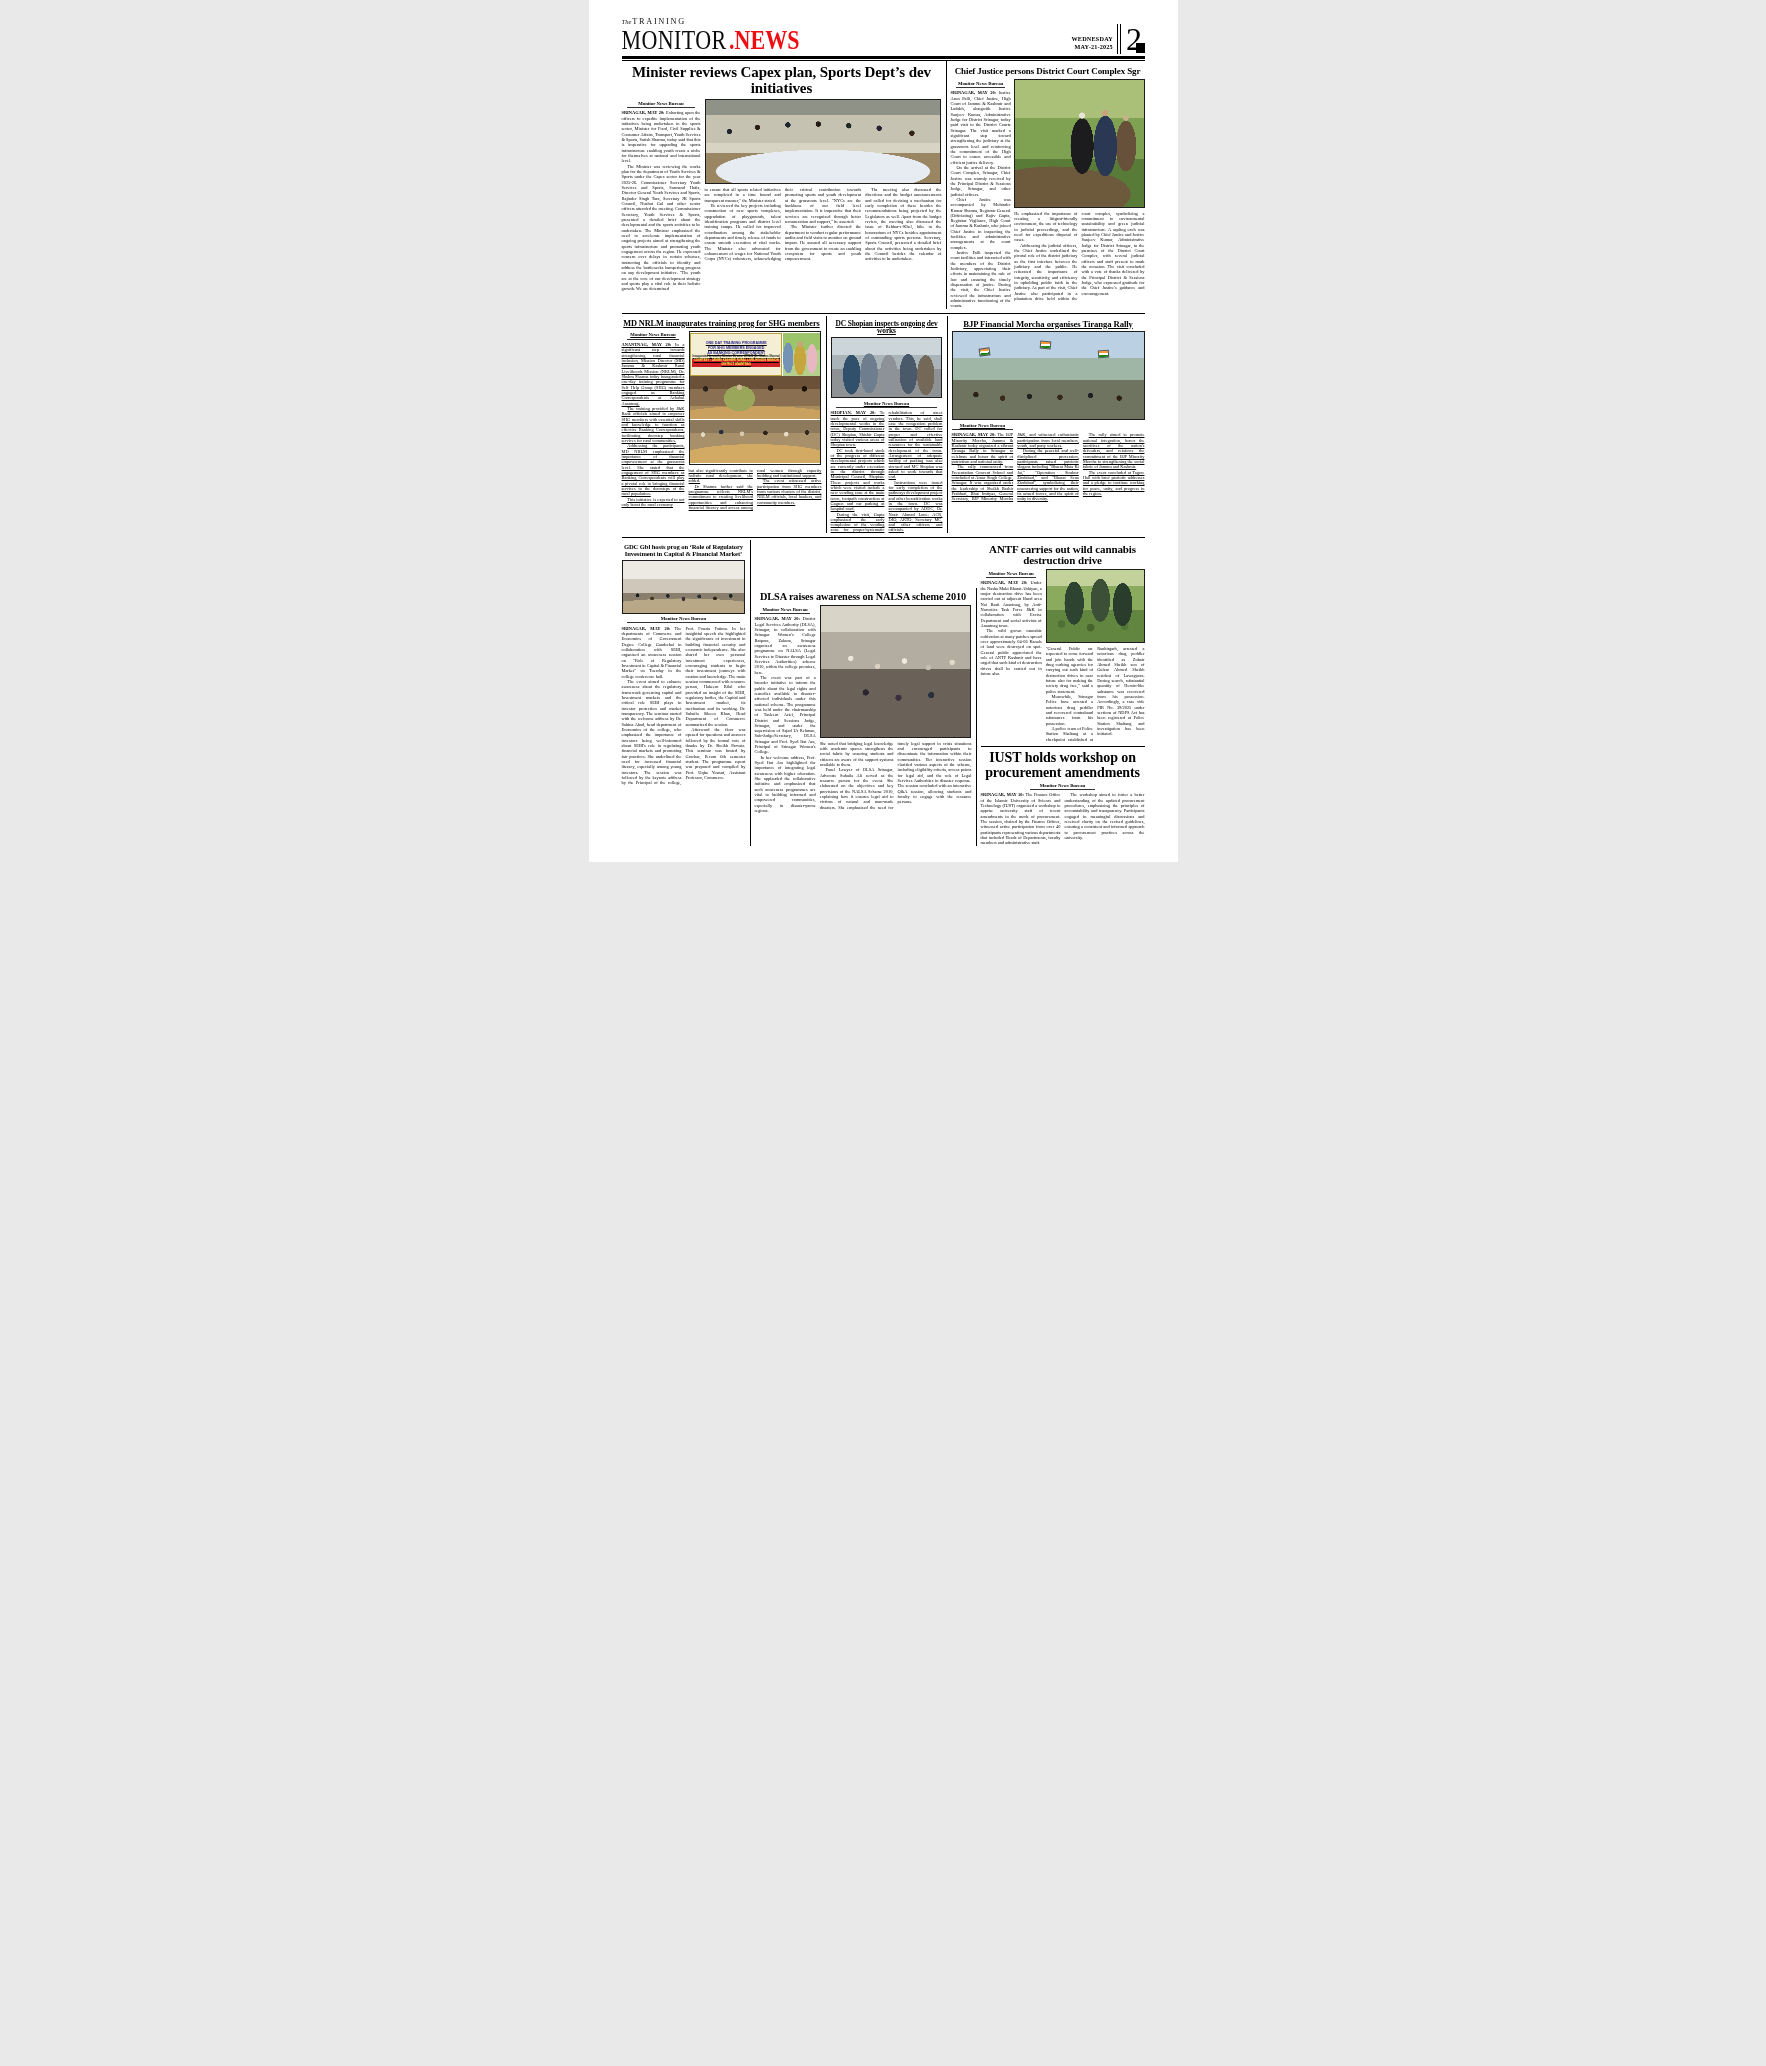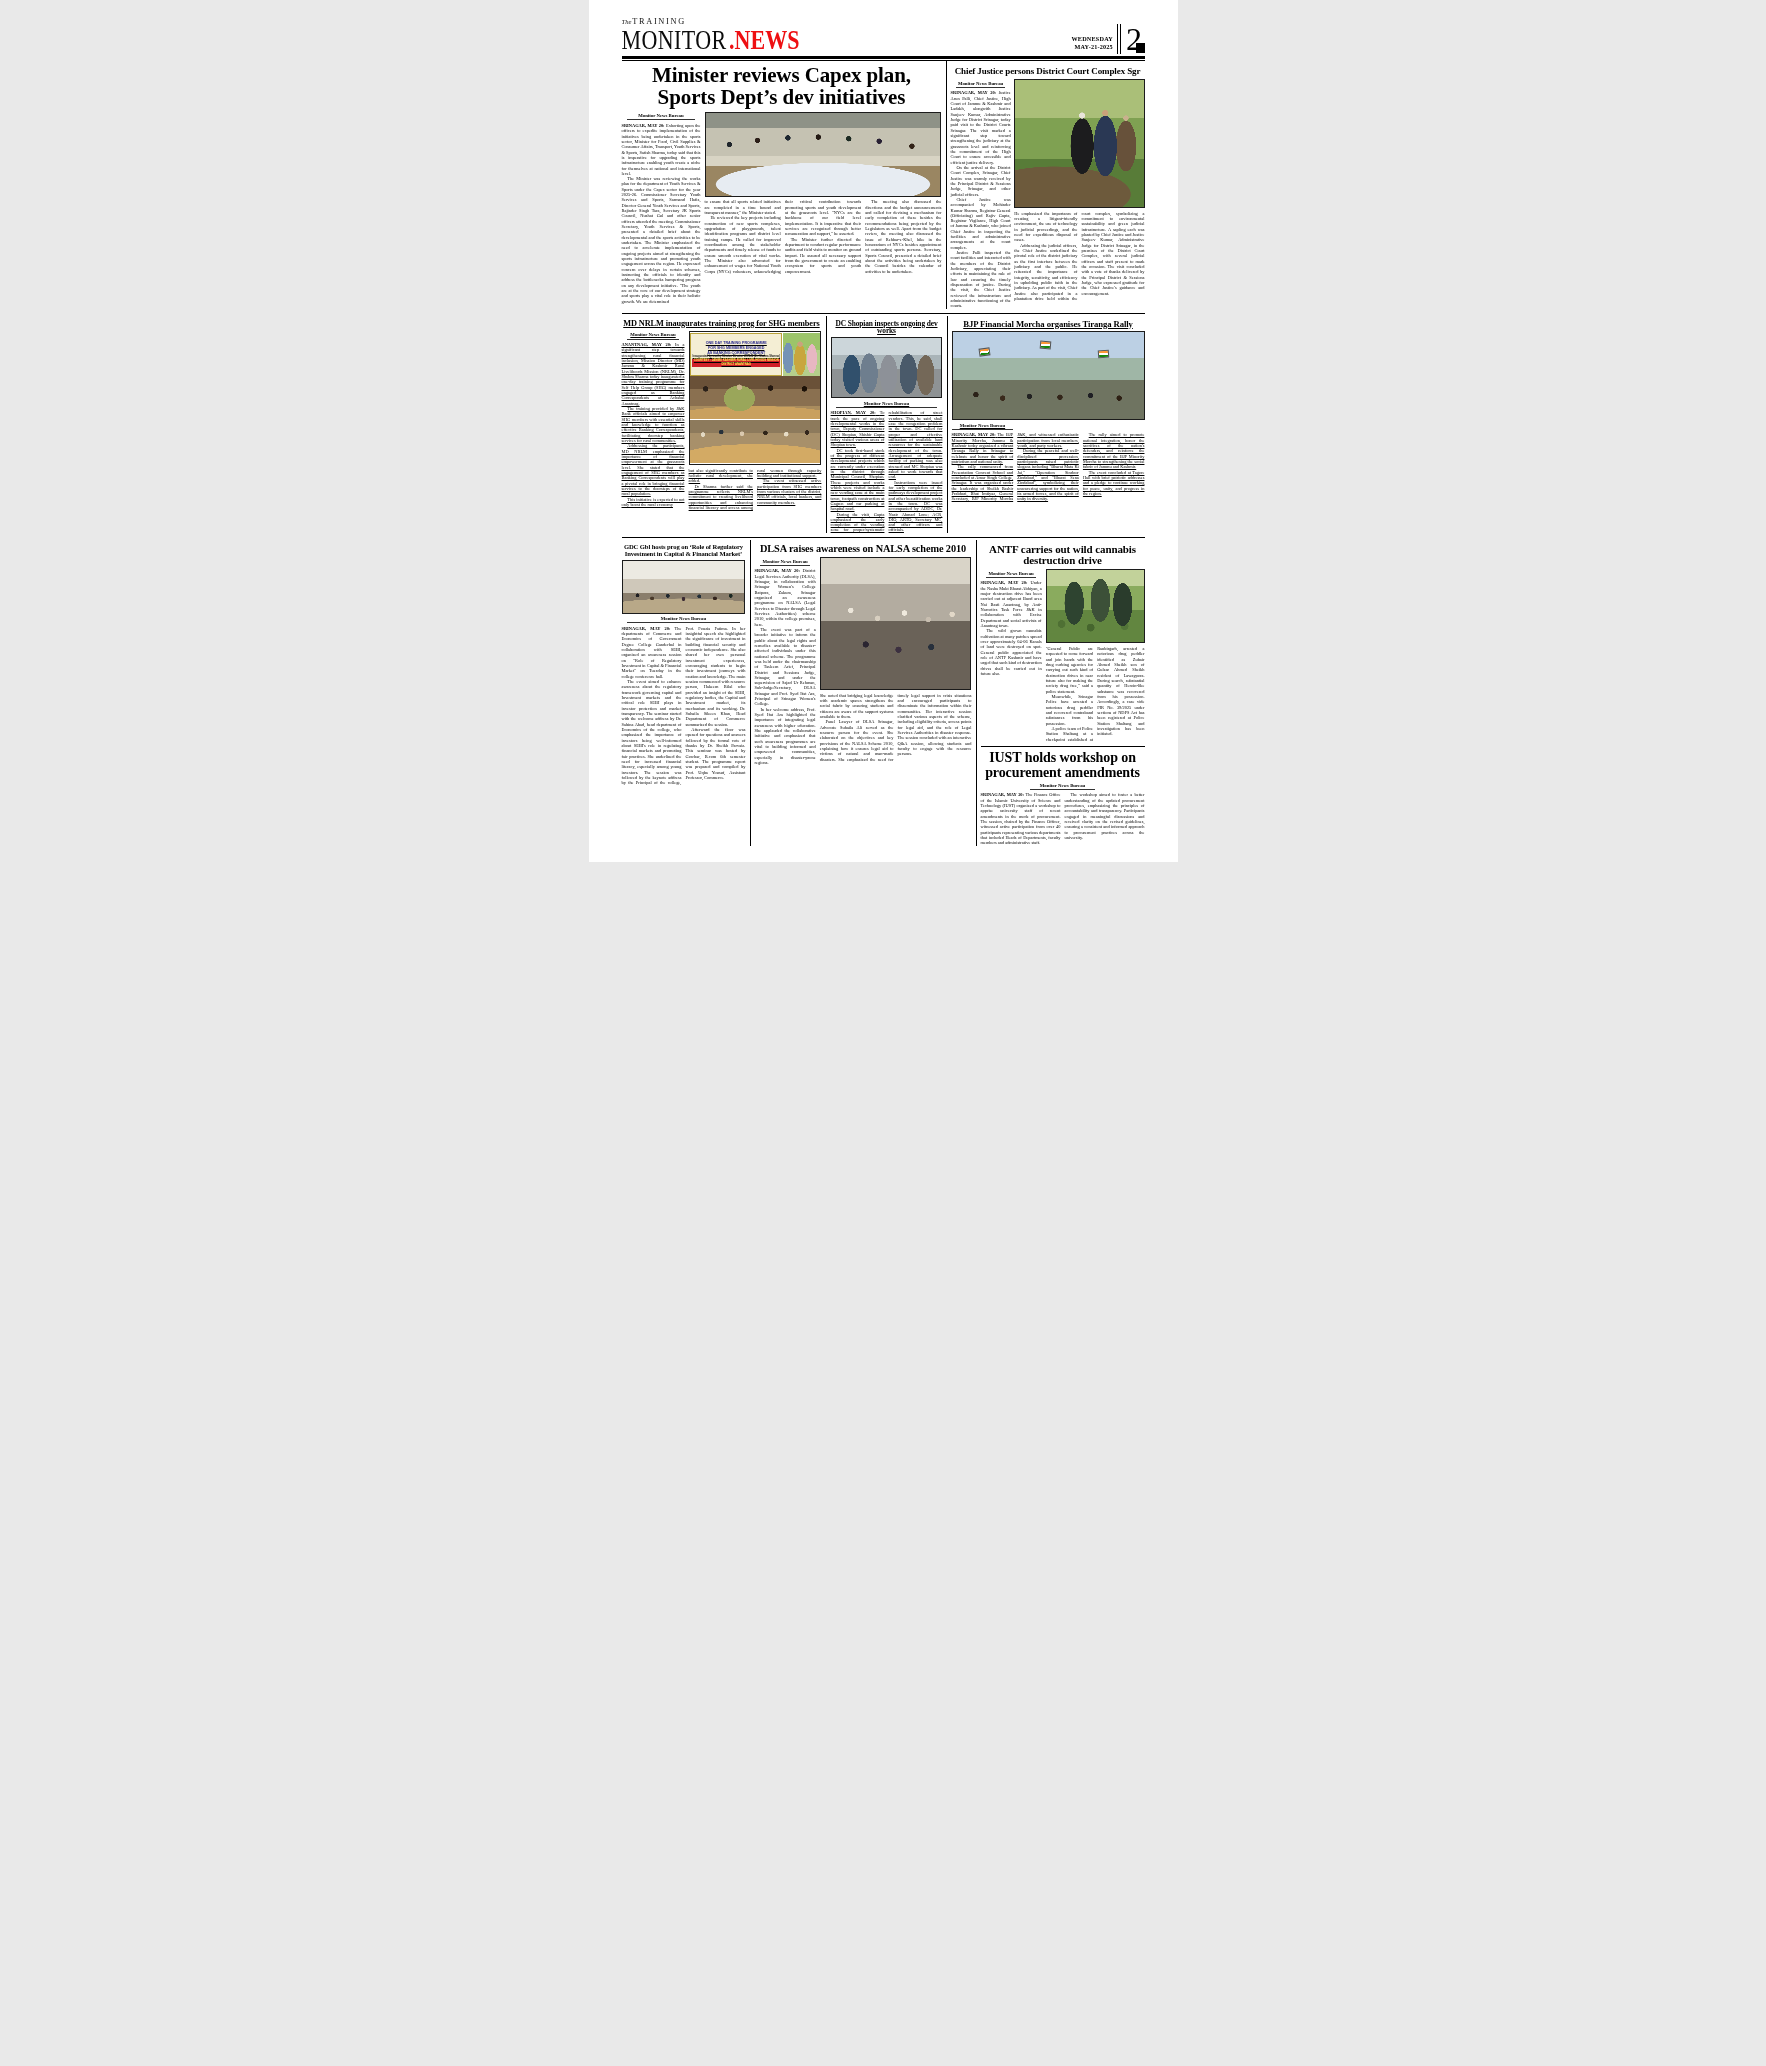--- a/index.html
+++ b/index.html
@@ -18,21 +18,21 @@
   .brand-news{display:inline-block; font-size:22px; font-weight:bold; transform:scaleY(1.22); transform-origin:bottom left; margin-left:2.5px; color:#ee0f12;}
   .mast-right{display:flex; align-items:flex-end; gap:4.1px;}
   .mast-date{text-align:right; font-weight:bold; font-size:6.2px; line-height:1.3; letter-spacing:0.2px; padding-bottom:2.5px;}
   .mast-bars{width:2.1px; height:30px; border-left:0.8px solid #000; border-right:0.8px solid #000;}
   .pagenum{position:relative; font-size:32px; line-height:.85; padding:0 2.5px 0.8px 0.8px; z-index:0;}
   .pagenum::after{content:""; position:absolute; right:0; bottom:0.8px; width:9px; height:10px; background:#000; z-index:-1;}
   .mast-rule{margin-top:2.5px; border-top:3.7px solid #000;}
   .mast-rule2{margin-top:1.2px; border-top:1.2px solid #000;}
   
   .hl{font-weight:bold; text-align:center; letter-spacing:-0.1px; line-height:1.04; margin:4.1px 1.7px 2.5px;}
-  .hl-capex{font-size:21px;}
+  .hl-capex{font-size:15px;}
   .hl-cj{font-size:9px; margin-top:5.8px;}
   .hl-nrlm{font-size:8.3px;}
   .hl-shopian{font-size:7.4px;}
   .hl-bjp{font-size:8.7px;}
   .hl-gdc{font-size:6.6px;}
   .hl-dlsa{font-size:10.3px;}
   .hl-antf{font-size:11px;}
   .hl-iust{font-size:14px;}
   .byline{font-weight:bold; font-size:4.8px; text-align:center; margin:1.7px 5.8px 2.5px; padding-bottom:1.2px; border-bottom:0.6px solid #333;}
   .bt p{margin:0; text-align:justify; font-size:4.4px; line-height:1.21;}
@@ -125,21 +125,21 @@
     radial-gradient(circle at 72% 73%, #1f1f24 0 2.5px, transparent 2.9px),
     radial-gradient(circle at 87% 76%, #2e2014 0 2.5px, transparent 2.9px),
     linear-gradient(180deg,#bcd0e4 0 30%, #9fb6a6 30% 55%, #6f7461 55% 100%);}
   .flag{position:absolute; width:9px; height:5.8px; background:linear-gradient(180deg,#ff9933 0 33%,#ffffff 33% 66%,#138808 66%); border:0.2px solid #555;}
   .flag.f1{left:14%; top:18%; transform:rotate(-8deg);}
   .flag.f2{left:46%; top:10%; transform:rotate(5deg);}
   .flag.f3{left:76%; top:20%; transform:rotate(-4deg);}
   
   .row3{display:flex; padding-top:1.7px;}
   .art-gdc{width:129px; padding-right:4.1px; box-sizing:border-box;}
-  .art-dlsa{width:226px; padding:0 4.1px; box-sizing:border-box;}
+  .art-dlsa{width:226px; padding:0 4.1px; box-sizing:border-box;margin-top:48px;}
   .col-right3{flex:1; padding-left:4.1px; box-sizing:border-box;}
   .ph-gdc{height:54px; margin:1.2px 0 2.1px; background:
     radial-gradient(circle at 12% 66%, #1e1e22 0 1.7px, transparent 2.1px),
     radial-gradient(circle at 24% 72%, #4a3a2a 0 1.7px, transparent 2.1px),
     radial-gradient(circle at 37% 67%, #202830 0 1.7px, transparent 2.1px),
     radial-gradient(circle at 50% 73%, #3a2a33 0 1.7px, transparent 2.1px),
     radial-gradient(circle at 63% 68%, #24303a 0 1.7px, transparent 2.1px),
     radial-gradient(circle at 76% 72%, #33241d 0 1.7px, transparent 2.1px),
     radial-gradient(circle at 89% 67%, #1d2a24 0 1.7px, transparent 2.1px),
     radial-gradient(ellipse 70% 20% at 50% 92%, #b8a888 0 99%, transparent),

